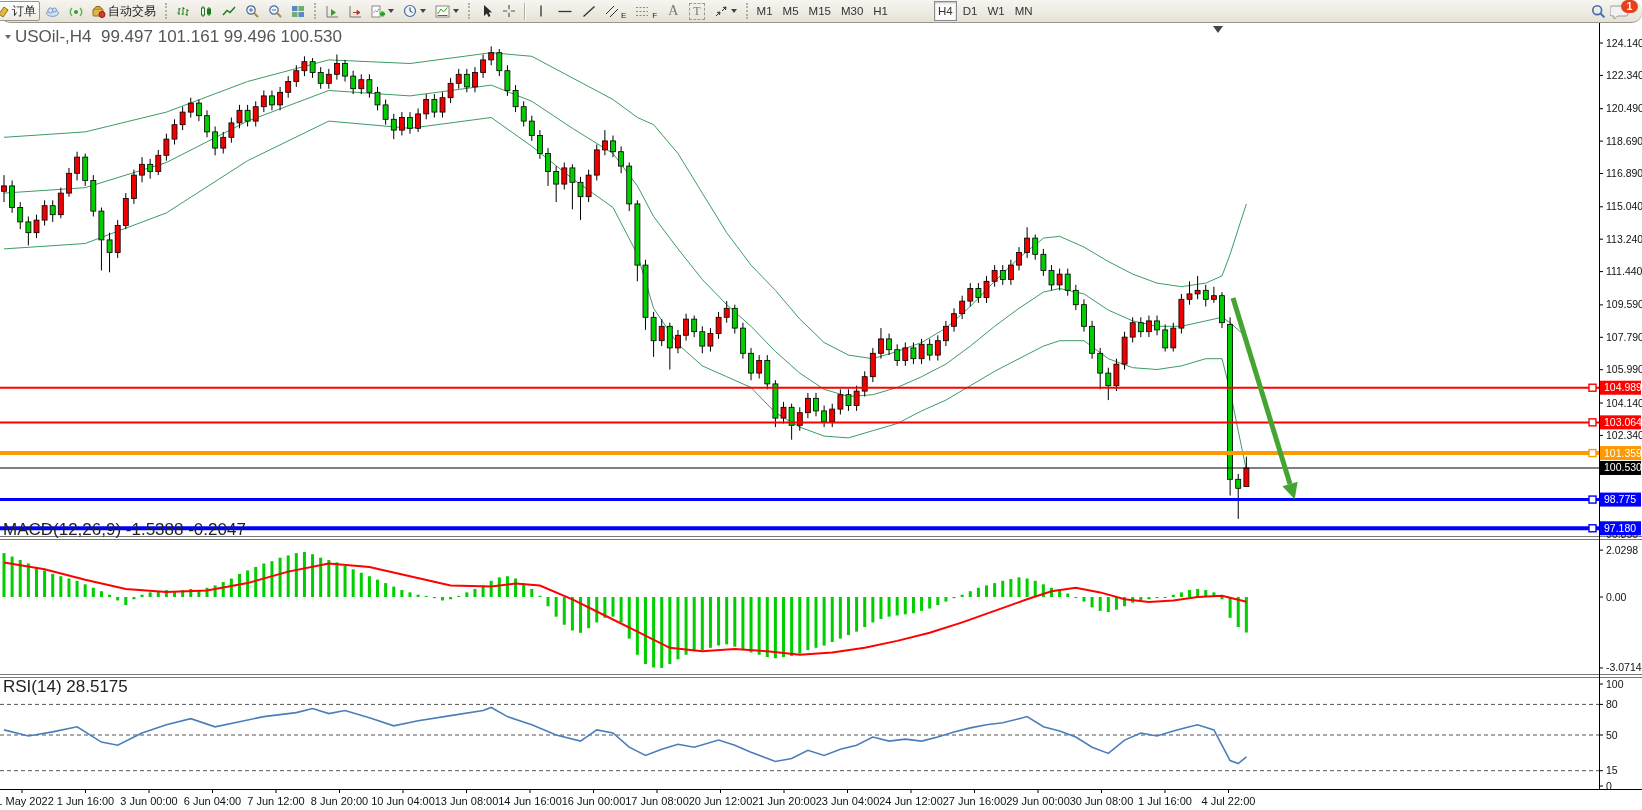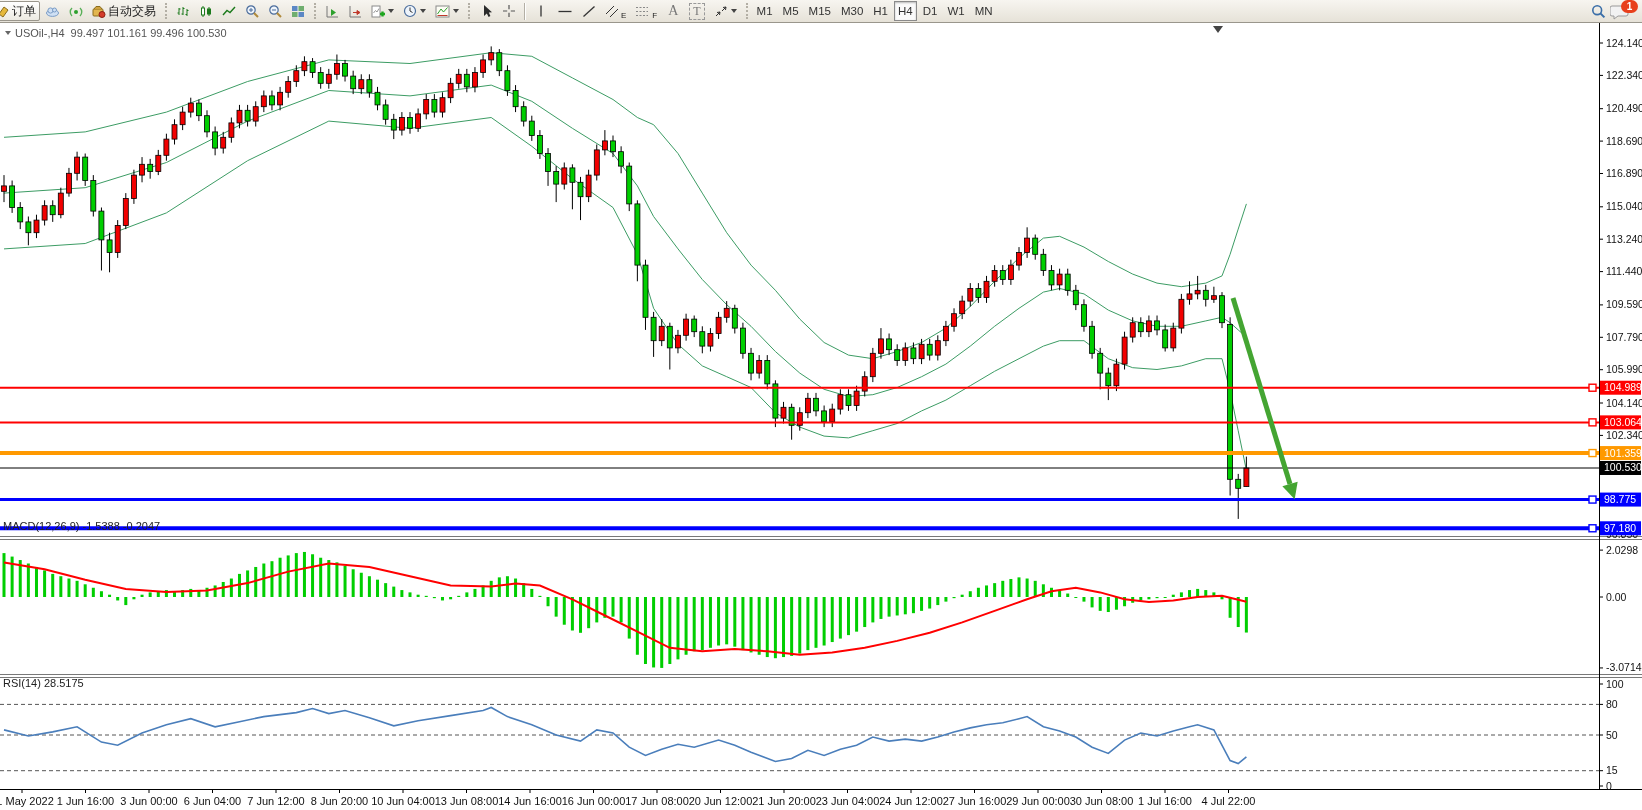--- a/index.html
+++ b/index.html
@@ -1,31 +1,31 @@
 <!DOCTYPE html>
 <html><head>
 <meta charset="utf-8">
 <style>
   html,body{margin:0;padding:0;background:#fff;width:1642px;height:810px;overflow:hidden;
     font-family:"Liberation Sans","DejaVu Sans",sans-serif;}
   .toolbar{position:absolute;top:0;left:0;width:1642px;height:22px;background:linear-gradient(#f7f5f0,#e6e2d8);
-    border-bottom:1px solid #9a968c;display:flex;align-items:center;gap:1px;z-index:5;}
+    border-bottom:1px solid #9a968c;display:flex;align-items:center;gap:1px;z-index:5;border-radius:10px;}
   .tbtn{height:20px;min-width:22px;display:flex;align-items:center;justify-content:center;gap:2px;
     font-size:12px;color:#222;padding:0 3px;box-sizing:border-box;border:1px solid transparent;}
   .tbtn.boxed{border:1px solid #9a968c;background:linear-gradient(#fff,#eceae2);border-radius:2px;}
-  .tbtn.active{border:1px solid #8a8a8a;background:#fbfbfb;box-shadow:inset 0 1px 2px rgba(0,0,0,.25);}
+  .tbtn.active{border:1px solid #8a8a8a;background:#fbfbfb;box-shadow:inset 0 1px 2px rgba(0,0,0,.25);margin-left:40px;}
   .grip{width:0;height:16px;border-left:2px dotted #b3afa5;margin:0 4px;}
   .sep{width:1px;height:17px;background:#b3afa5;border-right:1px solid #fff;margin:0 3px;}
   .caret{width:0;height:0;border-left:3px solid transparent;border-right:3px solid transparent;border-top:4px solid #444;margin-left:1px;}
   .tflabel{font-size:11.5px;color:#333;}
   .right-tools{margin-left:auto;display:flex;align-items:center;margin-right:6px;}
   .chat-wrap{position:relative;width:26px;height:20px;}
   .badge{position:absolute;top:-1px;right:-2px;min-width:13px;height:13px;border-radius:8px;background:#e8401c;
     color:#fff;font-size:10px;font-weight:bold;display:flex;align-items:center;justify-content:center;padding:0 2px;}
-  .overlay-label{position:absolute;z-index:3;font-size:11px;color:#3c3c3c;white-space:pre;}
+  .overlay-label{position:absolute;z-index:3;font-size:17px;color:#3c3c3c;white-space:pre;}
   #chart-title{top:27px;left:5px;display:flex;align-items:center;gap:4px;color:#555;}
   #macd-label{top:520px;left:3px;color:#222;}
   #rsi-label{top:677px;left:3px;color:#222;text-align:right;}
   .tri-down{width:0;height:0;border-left:3.5px solid transparent;border-right:3.5px solid transparent;border-top:4.5px solid #666;}
   svg text{font-family:"Liberation Sans","DejaVu Sans",sans-serif;}
 </style>
 </head>
 <body>
 
 <div class="toolbar">

